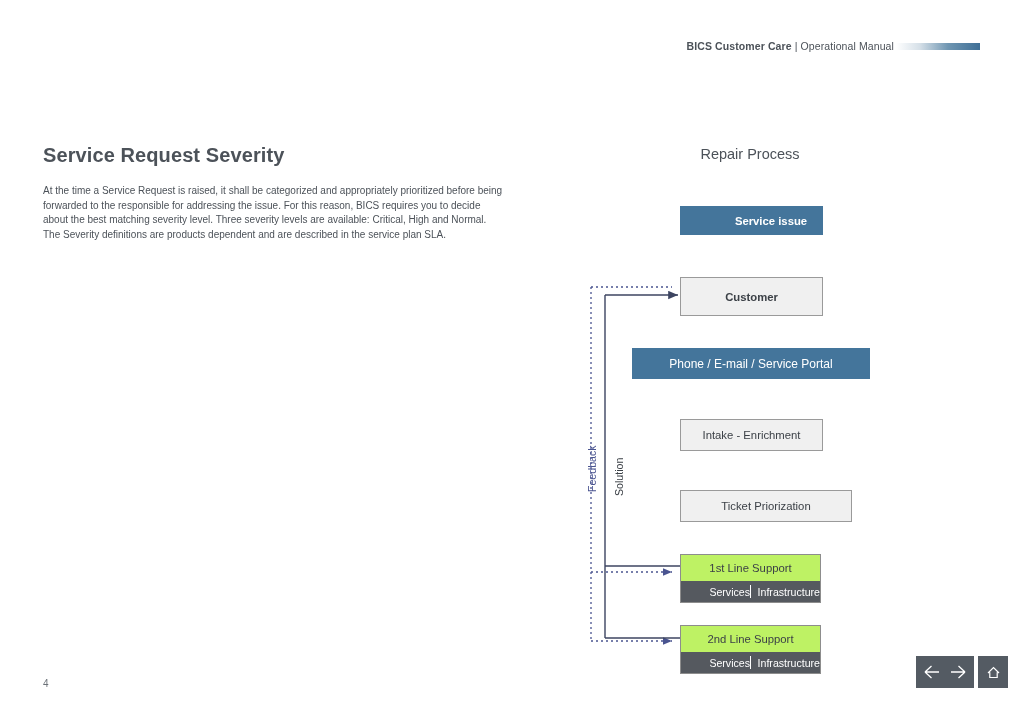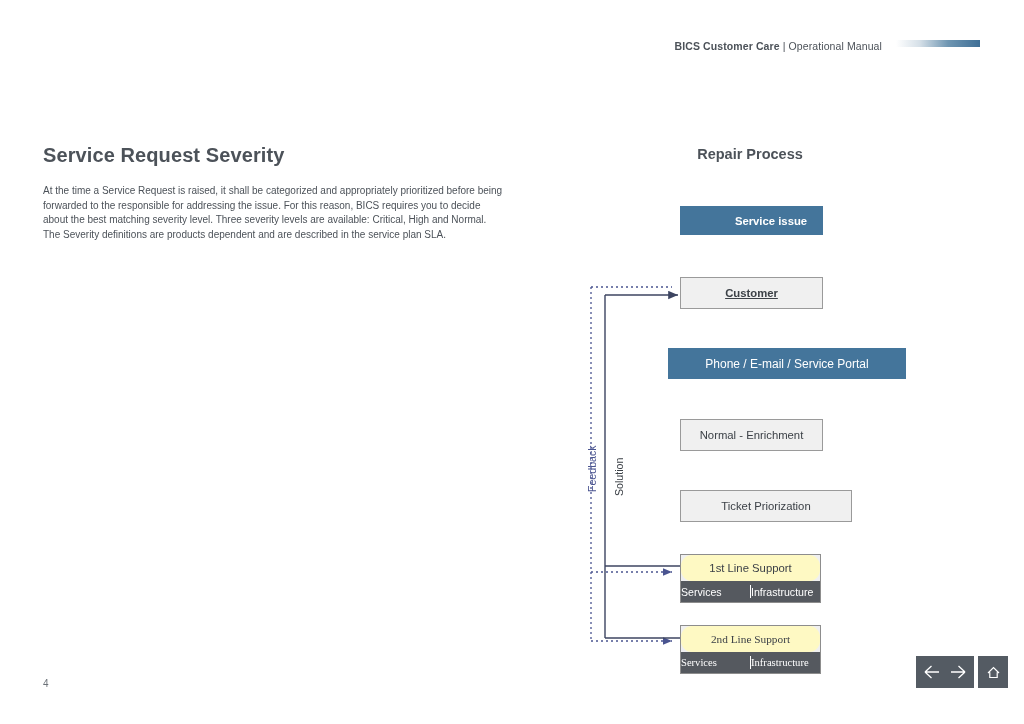--- a/index.html
+++ b/index.html
@@ -18,22 +18,22 @@
     height: 724px;
     background: #ffffff;
   }
 
   
   #header {
     position: absolute;
     top: 40px;
     right: 44px;
     display: flex;
-    align-items: flex-start;
-    gap: 14px;
+    align-items: center;
+    gap: 2px;
   }
   #header-text {
     font-size: 10.5px;
     color: #4c5259;
     letter-spacing: 0.1px;
     white-space: nowrap;
   }
   #header-text .bold { font-weight: bold; }
   #header-rule {
     width: 84px;
@@ -63,21 +63,21 @@
   }
 
   
   #diagram-title {
     position: absolute;
     left: 600px;
     top: 146px;
     width: 300px;
     text-align: center;
     font-size: 14.5px;
-    font-weight: bold;
+    font-weight: normal;
     color: #4c5259;
   }
 
   #diagram {
     position: absolute;
     left: 560px;
     top: 190px;
     width: 340px;
     height: 490px;
   }
@@ -89,21 +89,21 @@
     justify-content: center;
     font-size: 11.3px;
     text-align: center;
   }
 
   .node-blue {
     background: #44759b;
     color: #ffffff;
     font-weight: bold;
   }
-  .node-blue.regular { font-weight: normal; font-size: 12px; margin-left: 36px; }
+  .node-blue.regular { font-weight: normal; font-size: 12px; }
 
   .node-grey {
     background: #f0f0f0;
     border: 1px solid #9a9a9a;
     color: #3c4147;
   }
   .node-grey.bold { font-weight: bold; }
 
   .support-wrap {
     position: absolute;
@@ -111,34 +111,33 @@
     border: 1px solid #8d8d8d;
     background: #f0f0f0;
   }
   .support-head {
     height: 26px;
     display: flex;
     align-items: center;
     justify-content: center;
     font-size: 11.3px;
     color: #3c4147;
-    background: #fef9c3;
-    border-radius: 11px;
+    background: #bef264;
   }
   .support-foot {
     height: 21px;
     display: flex;
     align-items: center;
     background: #55595f;
     color: #ffffff;
     font-size: 10.6px;
   }
   .support-foot > span {
     flex: 1;
-    text-align: left;
+    text-align: right;
   }
   .foot-div {
     width: 1px;
     height: 13px;
     background: #ffffff;
     flex: 0 0 1px !important;
   }
 
   
   .vlabel {
@@ -223,38 +222,38 @@
       <path d="M45,105 L118,105" stroke="#3c4460" stroke-width="1.4" fill="none" marker-end="url(#arrowDark)"></path>
       <path d="M45,376 L122,376" stroke="#3c4460" stroke-width="1.4" fill="none"></path>
       <path d="M45,448 L122,448" stroke="#3c4460" stroke-width="1.4" fill="none"></path>
     </svg>
 
     <div class="vlabel" id="label-feedback" style="left:26px; top:302px;">Feedback</div>
     <div class="vlabel" id="label-solution" style="left:53px; top:306px;">Solution</div>
 
     <div class="node node-blue" style="left:120px; top:16px; width:143px; height:29px;padding-left:39px;">Service issue</div>
 
-    <div class="node node-grey bold" style="left:120px; top:87px; width:143px; height:32px;text-decoration:underline;">Customer</div>
+    <div class="node node-grey bold" style="left:120px; top:87px; width:143px; height:39px;">Customer</div>
 
     <div class="node node-blue regular" style="left:72px; top:158px; width:238px; height:31px;">Phone / E-mail / Service Portal</div>
 
-    <div class="node node-grey" style="left:120px; top:229px; width:143px; height:32px;">Normal - Enrichment</div>
+    <div class="node node-grey" style="left:120px; top:229px; width:143px; height:32px;">Intake - Enrichment</div>
 
     <div class="node node-grey" style="left:120px; top:300px; width:172px; height:32px;">Ticket Priorization</div>
 
     <div class="support-wrap" style="left:120px; top:364px;">
       <div class="support-head">1st Line Support</div>
       <div class="support-foot">
         <span>Services</span>
         <span class="foot-div"></span>
         <span>Infrastructure</span>
       </div>
     </div>
 
-    <div class="support-wrap" style="left:120px; top:435px;font-family:Liberation Serif, serif;">
+    <div class="support-wrap" style="left:120px; top:435px;">
       <div class="support-head">2nd Line Support</div>
       <div class="support-foot">
         <span>Services</span>
         <span class="foot-div"></span>
         <span>Infrastructure</span>
       </div>
     </div>
 
   </div>
 

